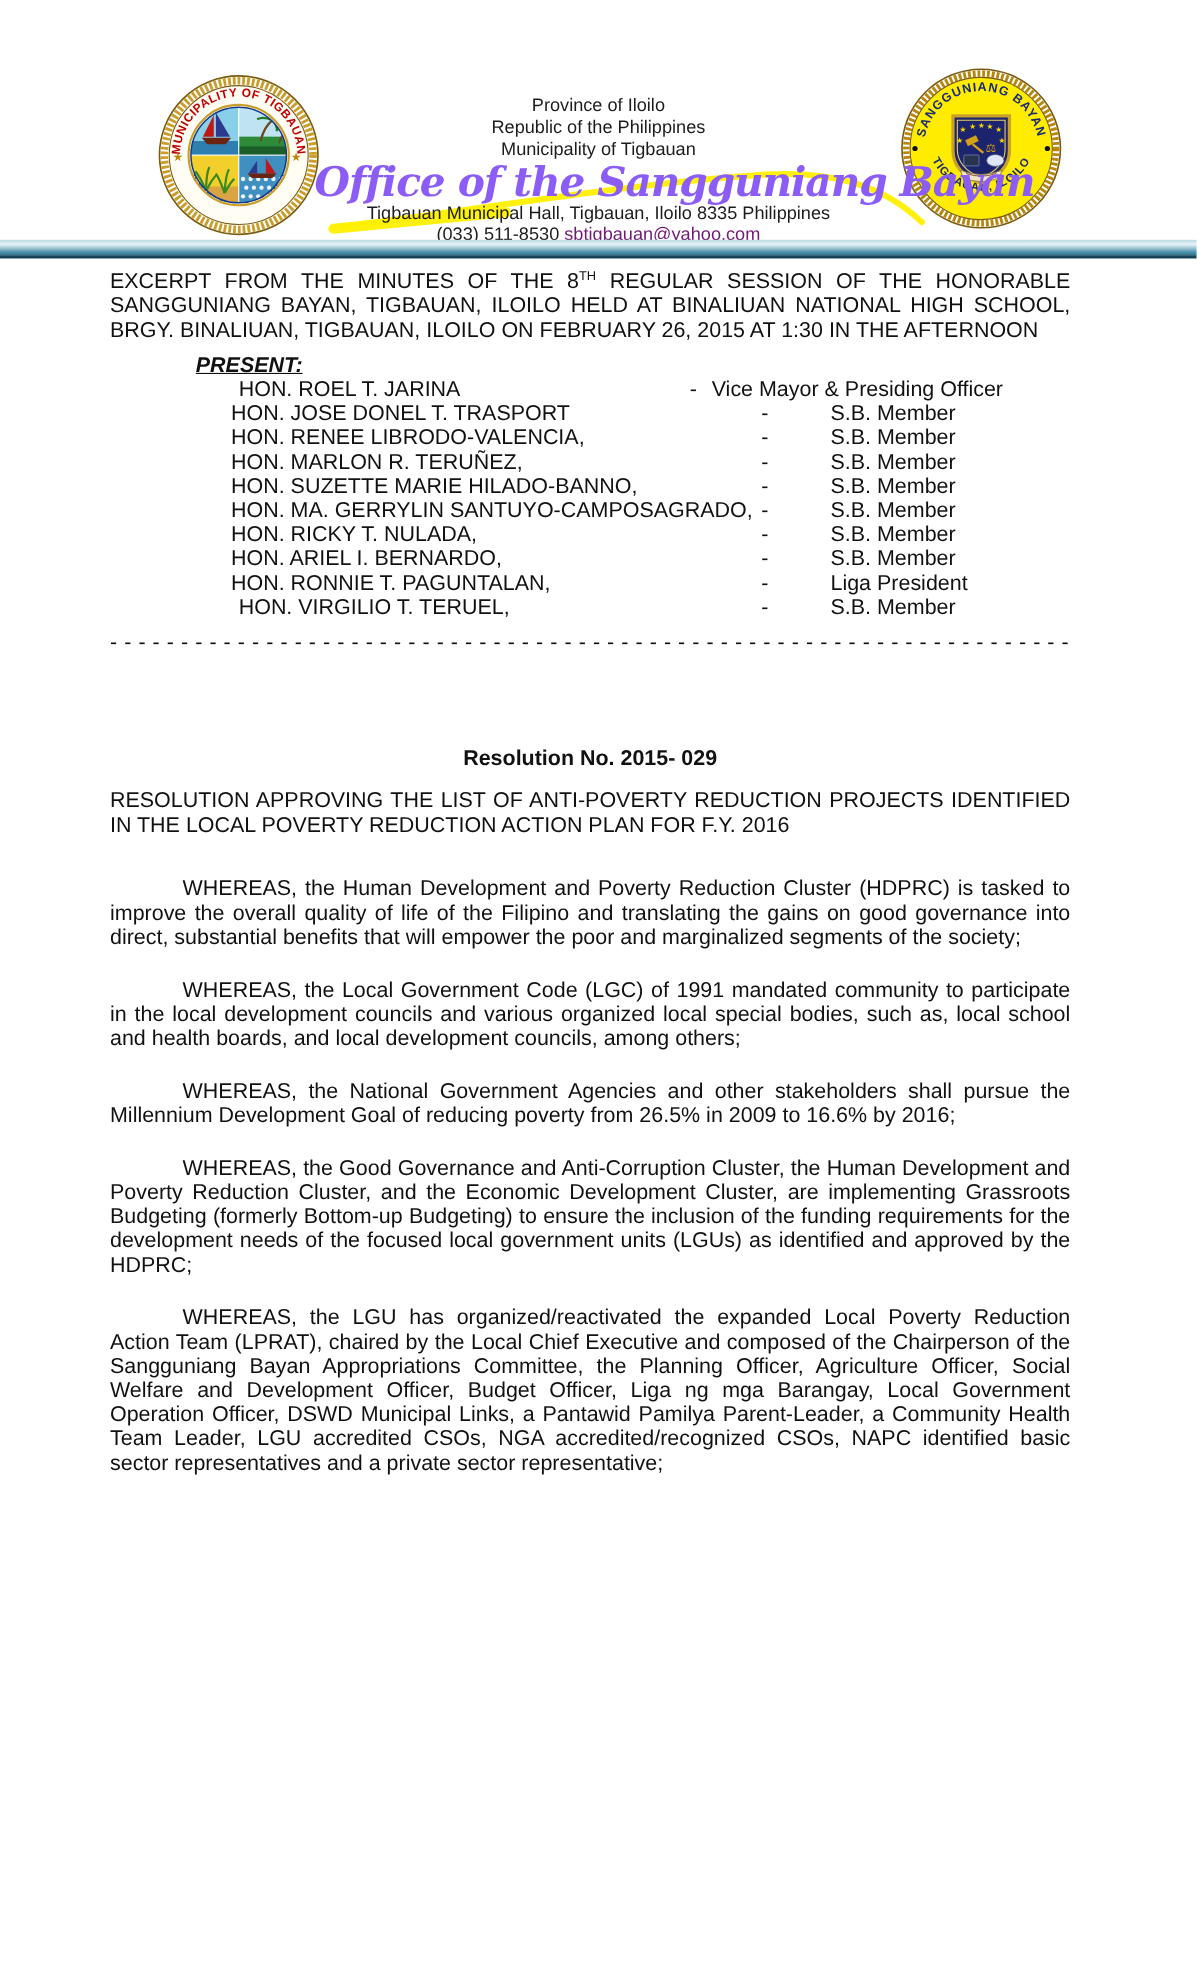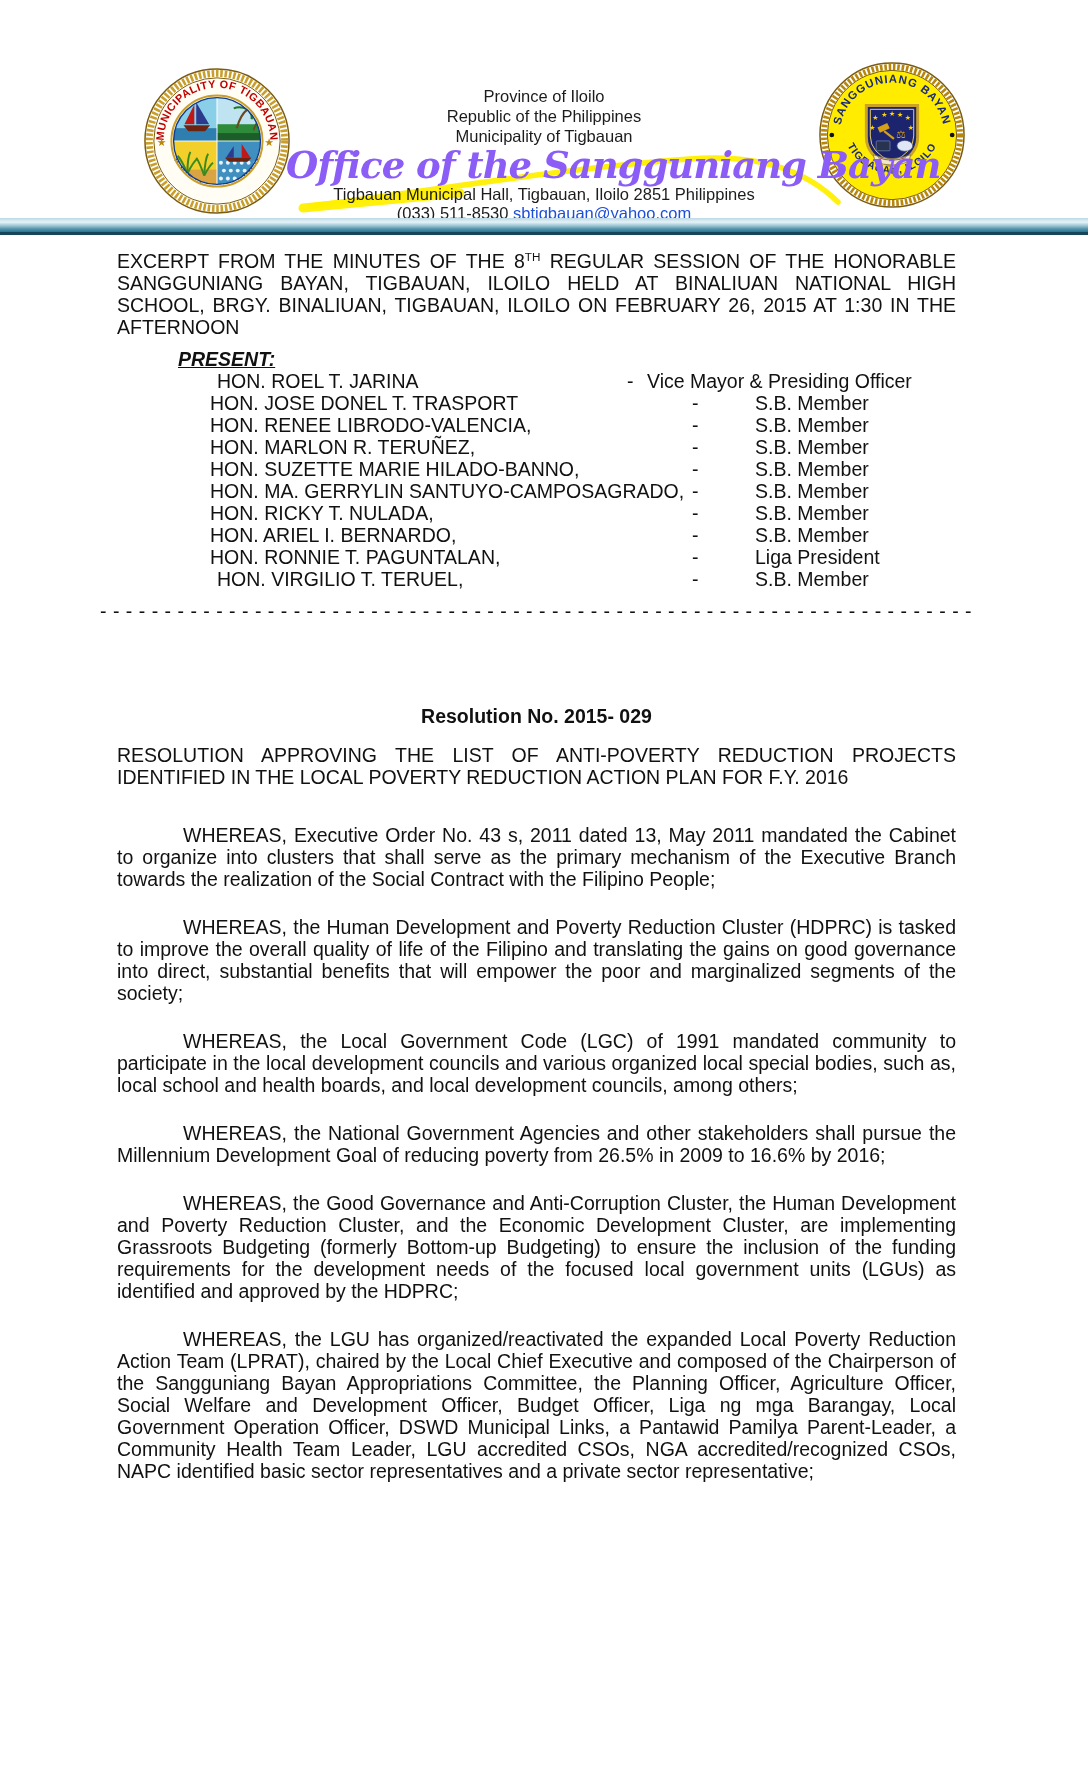--- a/index.html
+++ b/index.html
@@ -11,28 +11,28 @@
   .seal{position:absolute;z-index:2;}
   .seal-left{left:143px;top:67px;width:148px;height:148px;}
   .seal-right{left:818px;top:61px;width:148px;height:148px;}
   .header-center{position:absolute;left:264px;top:86px;width:560px;text-align:center;z-index:3;
                  font-size:16.5px;line-height:20px;color:#1c1c1c;}
   .office-title{font-family:"DejaVu Serif",serif;font-style:italic;font-weight:bold;
                 font-size:37px;line-height:38px;letter-spacing:-1px;color:#8b5cf6;
                 transform:translateX(22px);white-space:nowrap;}
   .addr{font-size:16.5px;line-height:19px;margin-top:1px;}
   .phone-line{font-size:16.5px;line-height:19px;}
-  .email{color:#1d4ed8;}
+  .email{color:#701a75;}
   .header-bar{position:absolute;left:0;top:218px;width:1088px;height:14px;z-index:4;
       background:linear-gradient(to bottom,#bcd9e4 0%,#e5f2f7 30%,#9cc5d4 55%,#5195ad 78%,#2d7490 100%);
       border-bottom:3px solid #16455a;}
   
   .doc-body{position:absolute;top:233px;left:0;width:1088px;}
   .doc-inner{margin:12px 115px 0 100px;font-size:19.5px;line-height:22px;}
-  .par{margin:17px;text-align:justify;}
+  .par{margin:0;text-align:justify;}
   .excerpt{margin-bottom:10px;}
   .sup{font-size:0.6em;vertical-align:super;line-height:0;}
   .sec-heading{font-weight:bold;font-style:italic;text-decoration:underline;}
   .present-h{margin:10px 0 0 78px;}
   .forced-h{margin:15px 0 0 86px;}
   .rrow{position:relative;height:22px;padding-left:110px;white-space:nowrap;}
   .rrow .rdash{position:absolute;left:592px;top:0;}
   .rrow .rrole{position:absolute;left:655px;top:0;}
   .rrow.first{padding-left:117px;}
   .rrow.first .rdash{left:527px;}
@@ -135,21 +135,21 @@
       </g>
       <circle cx="75" cy="75" r="44" fill="none" stroke="#123a8c" stroke-width="1.4"></circle>
       <circle cx="75" cy="75" r="46.2" fill="none" stroke="#c99e2a" stroke-width="2"></circle>
     </svg>
 
     <div class="header-center">
       <div>Province of Iloilo</div>
       <div>Republic of the Philippines</div>
       <div>Municipality of Tigbauan</div>
       <div class="office-title">Office of the Sangguniang Bayan</div>
-      <div class="addr">Tigbauan Municipal Hall, Tigbauan, Iloilo 2851 Philippines</div>
+      <div class="addr">Tigbauan Municipal Hall, Tigbauan, Iloilo 8335 Philippines</div>
       <div class="phone-line">
         <span>(033) 511-8530 </span><a class="email" href="#">sbtigbauan@yahoo.com</a>
       </div>
     </div>
 
     <svg class="seal seal-right" viewBox="0 0 150 150">
       <defs>
         <path id="arcTR" d="M 22,75 A 53,53 0 0 1 128,75"></path>
         <path id="arcBR" d="M 27,78 A 50,50 0 0 0 123,78"></path>
       </defs>
@@ -252,21 +252,20 @@
           <span class="rrole">S.B. Member</span>
         </div>
       </div>
 
       <div class="dashes">- - - - - - - - - - - - - - - - - - - - - - - - - - - - - - - - - - - - - - - - - - - - - - - - - - - - - - - - - - - - - - - - - - - - - - - -</div>
 
       <div class="res-no">Resolution No. 2015- 029</div>
 
       <p class="par res-title">RESOLUTION APPROVING THE LIST OF ANTI-POVERTY REDUCTION PROJECTS IDENTIFIED IN THE LOCAL POVERTY REDUCTION ACTION PLAN FOR F.Y. 2016</p>
 
-      <p class="par whereas">WHEREAS, Executive Order No. 43 s, 2011 dated 13, May 2011 mandated the Cabinet to organize into clusters that shall serve as the primary mechanism of the Executive Branch towards the realization of the Social Contract with the Filipino People;</p>
       <p class="par whereas">WHEREAS, the Human Development and Poverty Reduction Cluster (HDPRC) is tasked to improve the overall quality of life of the Filipino and translating the gains on good governance into direct, substantial benefits that will empower the poor and marginalized segments of the society;</p>
       <p class="par whereas">WHEREAS, the Local Government Code (LGC) of 1991 mandated community to participate in the local development councils and various organized local special bodies, such as, local school and health boards, and local development councils, among others;</p>
       <p class="par whereas">WHEREAS, the National Government Agencies and other stakeholders shall pursue the Millennium Development Goal of reducing poverty from 26.5% in 2009 to 16.6% by 2016;</p>
       <p class="par whereas">WHEREAS, the Good Governance and Anti-Corruption Cluster, the Human Development and Poverty Reduction Cluster, and the Economic Development Cluster, are implementing Grassroots Budgeting (formerly Bottom-up Budgeting) to ensure the inclusion of the funding requirements for the development needs of the focused local government units (LGUs) as identified and approved by the HDPRC;</p>
       <p class="par whereas">WHEREAS, the LGU has organized/reactivated the expanded Local Poverty Reduction Action Team (LPRAT), chaired by the Local Chief Executive and composed of the Chairperson of the Sangguniang Bayan Appropriations Committee, the Planning Officer, Agriculture Officer, Social Welfare and Development Officer, Budget Officer, Liga ng mga Barangay, Local Government Operation Officer, DSWD Municipal Links, a Pantawid Pamilya Parent-Leader, a Community Health Team Leader, LGU accredited CSOs, NGA accredited/recognized CSOs, NAPC identified basic sector representatives and a private sector representative;</p>
 
     </div>
   </main>
 </div>
 

